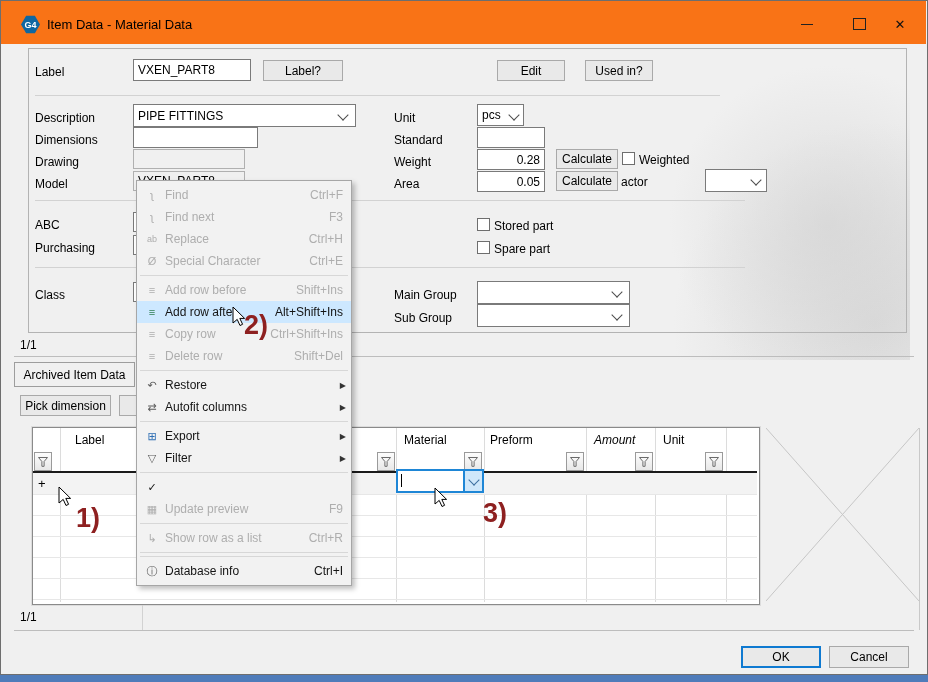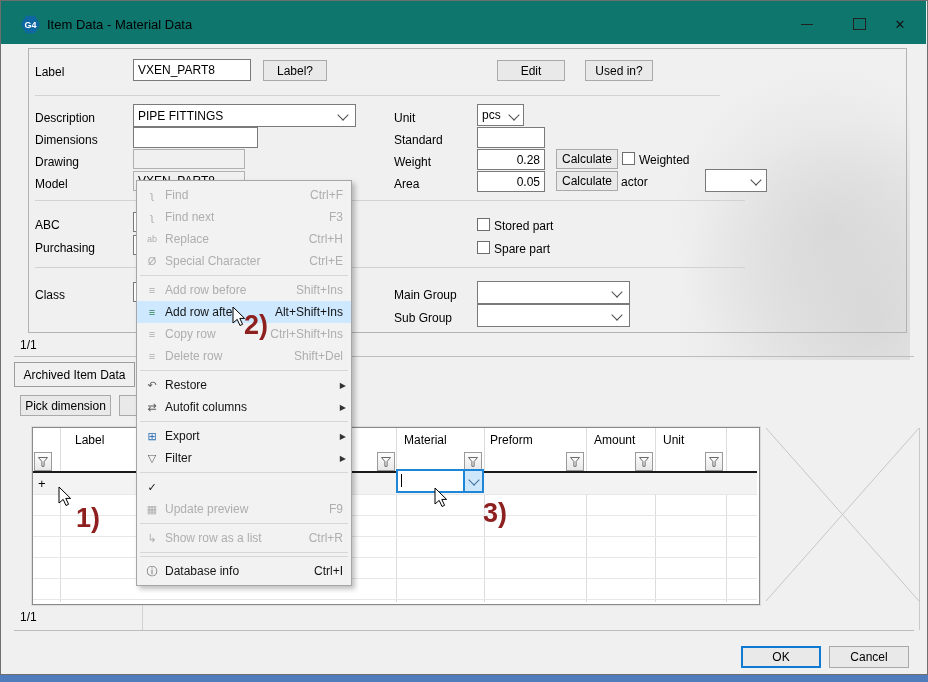--- a/index.html
+++ b/index.html
@@ -1,20 +1,20 @@
 <!DOCTYPE html>
 <html><head>
 <meta charset="utf-8">
 <style>
   html,body{margin:0;padding:0;}
   body{font-family:"Liberation Sans",sans-serif;font-size:12px;color:#000;background:#ddd;}
   #app{position:relative;width:928px;height:682px;overflow:hidden;background:#4f7cba;}
   .abs{position:absolute;}
   .dialog{position:absolute;left:0;top:0;width:926px;height:673px;border:1px solid #6e6e6e;background:#f0f0f0;}
-  .titlebar{position:absolute;left:1px;top:1px;width:925px;height:43px;background:#0f766e;}
+  .titlebar{position:absolute;left:1px;top:1px;width:925px;height:43px;background:#f97316;}
   .appicon{position:absolute;left:20px;top:14px;width:19px;height:19px;background:#0f67a1;
     clip-path:polygon(27% 4%,73% 4%,100% 50%,73% 96%,27% 96%,0% 50%);
     color:#fff;font-size:9px;font-weight:bold;display:flex;align-items:center;justify-content:center;}
   .wtitle{position:absolute;left:46px;top:16px;font-size:13px;}
   .wc{position:absolute;top:10px;width:30px;height:26px;display:flex;align-items:center;justify-content:center;}
   .min-bar{width:12px;height:1px;background:#222;}
   .max-box{width:11px;height:10px;border:1px solid #222;}
   .close-x{font-size:13px;color:#111;line-height:1;}
   .panel{position:absolute;left:28px;top:48px;width:877px;height:283px;border:1px solid #b3b3b3;}
   .flabel{position:absolute;color:#000;}
@@ -73,21 +73,21 @@
       </div>
     <div class="wc" style="left:884px;">
         <div class="close-x">✕</div>
       </div>
   </div>
 
   <div class="panel z2"></div>
 
   <div class="flabel z2" style="left:35px;top:65px;">Label</div>
   <div class="tb z2" style="left:133px;top:59px;width:118px;height:22px;">VXEN_PART8</div>
-  <div class="btn z2" style="left:263px;top:60px;width:64px;height:21px;">Label?</div>
+  <div class="btn z2" style="left:263px;top:60px;width:80px;height:21px;">Label?</div>
   <div class="btn z2" style="left:497px;top:60px;width:68px;height:21px;">Edit</div>
   <div class="btn z2" style="left:585px;top:60px;width:68px;height:21px;">Used in?</div>
   <div class="hline z2" style="left:35px;top:95px;width:685px;"></div>
 
   <div class="flabel z2" style="left:35px;top:111px;">Description</div>
   <div class="combo z2" style="left:133px;top:104px;width:223px;height:23px;">
     <span>PIPE FITTINGS</span>
     <span class="chev"></span>
   </div>
   <div class="flabel z2" style="left:35px;top:133px;">Dimensions</div>
@@ -160,21 +160,21 @@
     <div class="rowline" style="top:536px;"></div>
     <div class="rowline" style="top:557px;"></div>
     <div class="rowline" style="top:578px;"></div>
     <div class="rowline" style="top:599px;"></div>
   </div>
   <div class="abs" style="left:33px;top:473px;width:724px;height:21px;background:#f3f3f3;"></div>
 
   <div class="colhdr" style="left:75px;">Label</div>
   <div class="colhdr" style="left:404px;">Material</div>
   <div class="colhdr" style="left:490px;">Preform</div>
-  <div class="colhdr" style="left:594px;">Amount</div>
+  <div class="colhdr" style="left:594px;font-style:italic;">Amount</div>
   <div class="colhdr" style="left:663px;">Unit</div>
 
   <div class="fbtn" style="left:34px;top:452px;">
       <svg width="12" height="12" viewBox="0 0 12 12">
         <path d="M1.5 1.5 h9 l-3.4 4 v4.8 h-2.2 v-4.8 z" fill="#f7f7f7" stroke="#6a6a6a"></path>
       </svg>
     </div>
   <div class="fbtn" style="left:377px;top:452px;">
       <svg width="12" height="12" viewBox="0 0 12 12">
         <path d="M1.5 1.5 h9 l-3.4 4 v4.8 h-2.2 v-4.8 z" fill="#f7f7f7" stroke="#6a6a6a"></path>

